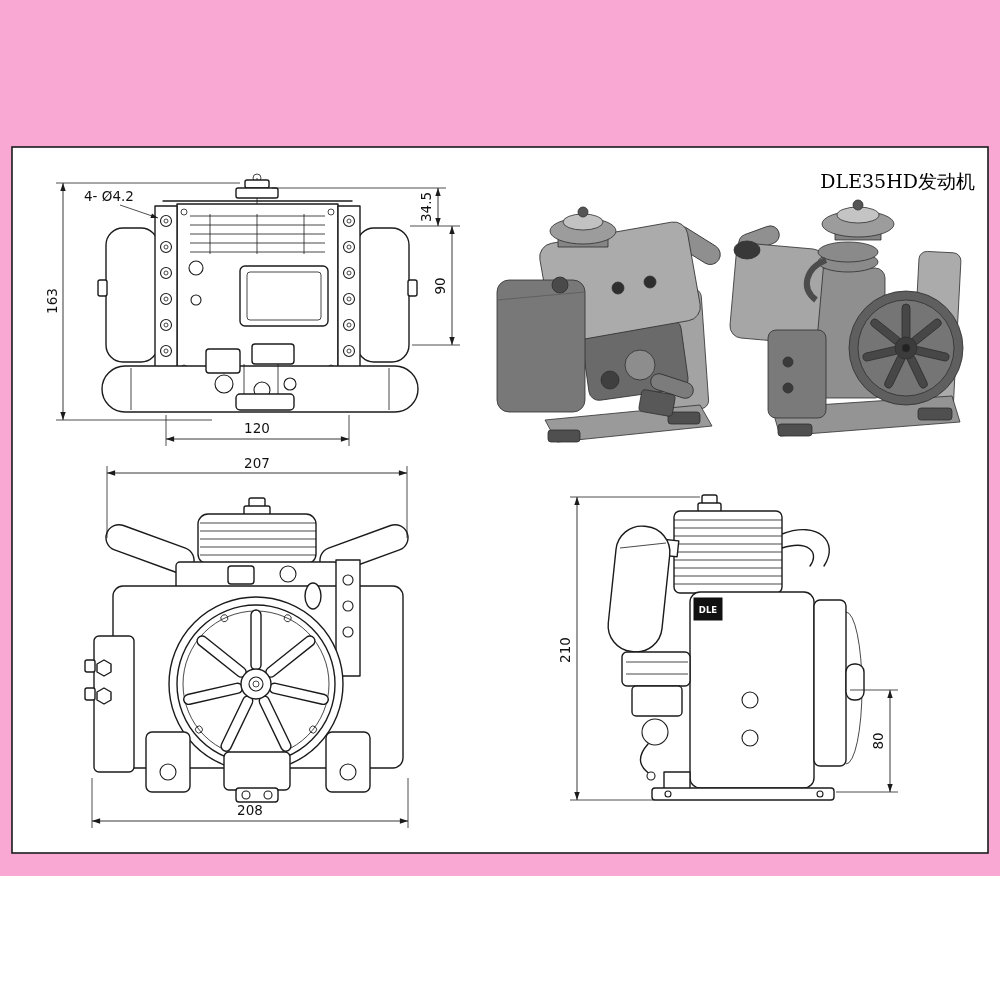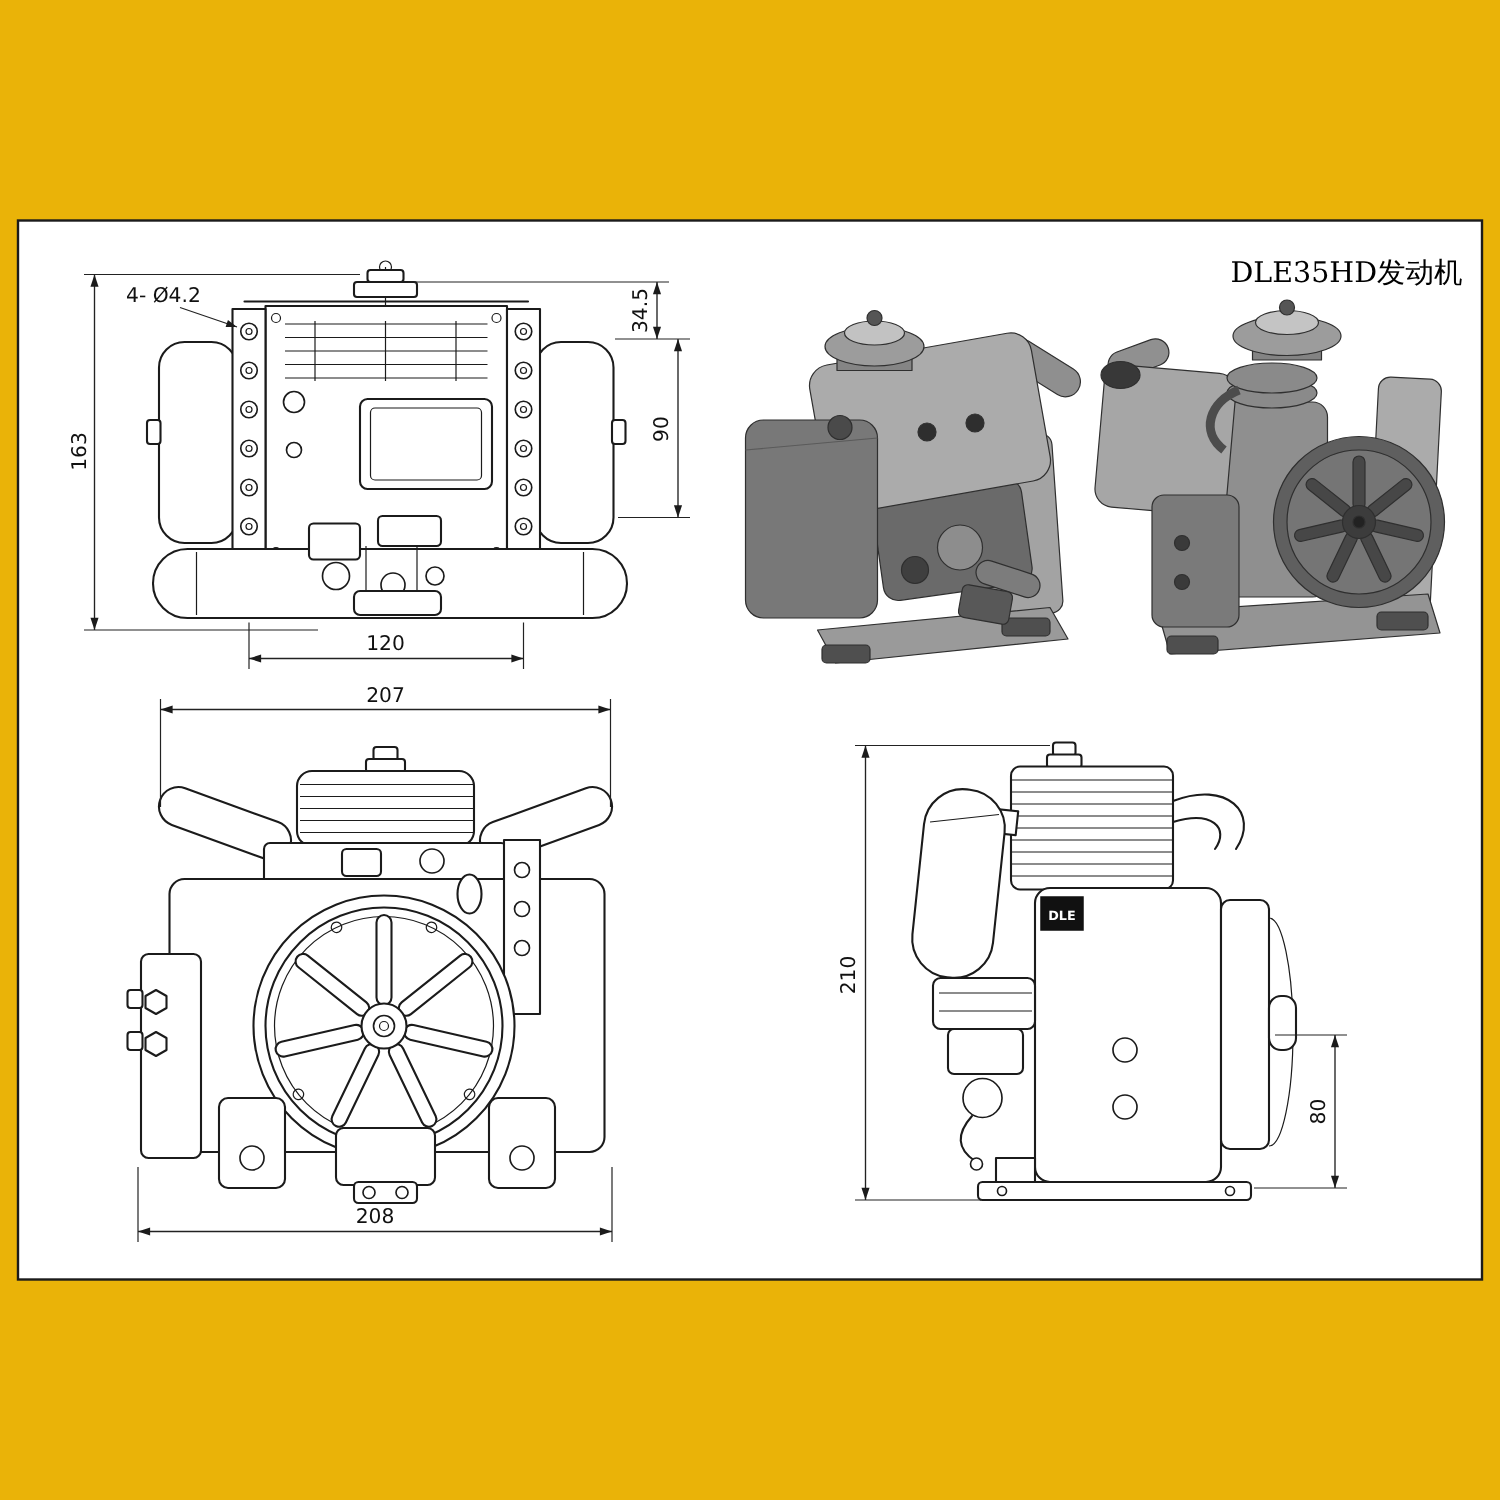--- a/index.html
+++ b/index.html
@@ -1,16 +1,16 @@
 <!DOCTYPE html>
 <html><head>
 <meta charset="utf-8">
 <style>
   html,body{margin:0;padding:0;background:#fff;}
-  .sheet{position:relative;width:1000px;height:1000px;background:#eab308;overflow:hidden;}
+  .sheet{position:relative;width:1000px;height:876px;background:#f9a8d4;overflow:hidden;}
   svg{display:block;}
   .ol  { fill:#fff; stroke:#1b1b1b; stroke-width:1.4; stroke-linejoin:round; }
   .ol2 { fill:none; stroke:#1b1b1b; stroke-width:1.4; stroke-linecap:round; }
   .tl  { fill:none; stroke:#1b1b1b; stroke-width:0.8; }
   .hole{ fill:#fff; stroke:#1b1b1b; stroke-width:1.1; }
   .dim { fill:none; stroke:#222; stroke-width:0.9; }
   .ext { fill:none; stroke:#222; stroke-width:0.8; }
   .dimtxt { font-family:"DejaVu Sans", sans-serif; font-size:13.5px; fill:#111; }
   .titletxt { font-family:"DejaVu Serif", serif; font-size:19px; fill:#000; }
   .badgetxt { font-family:"DejaVu Sans", sans-serif; font-size:8.5px; font-weight:bold; fill:#fff; }

